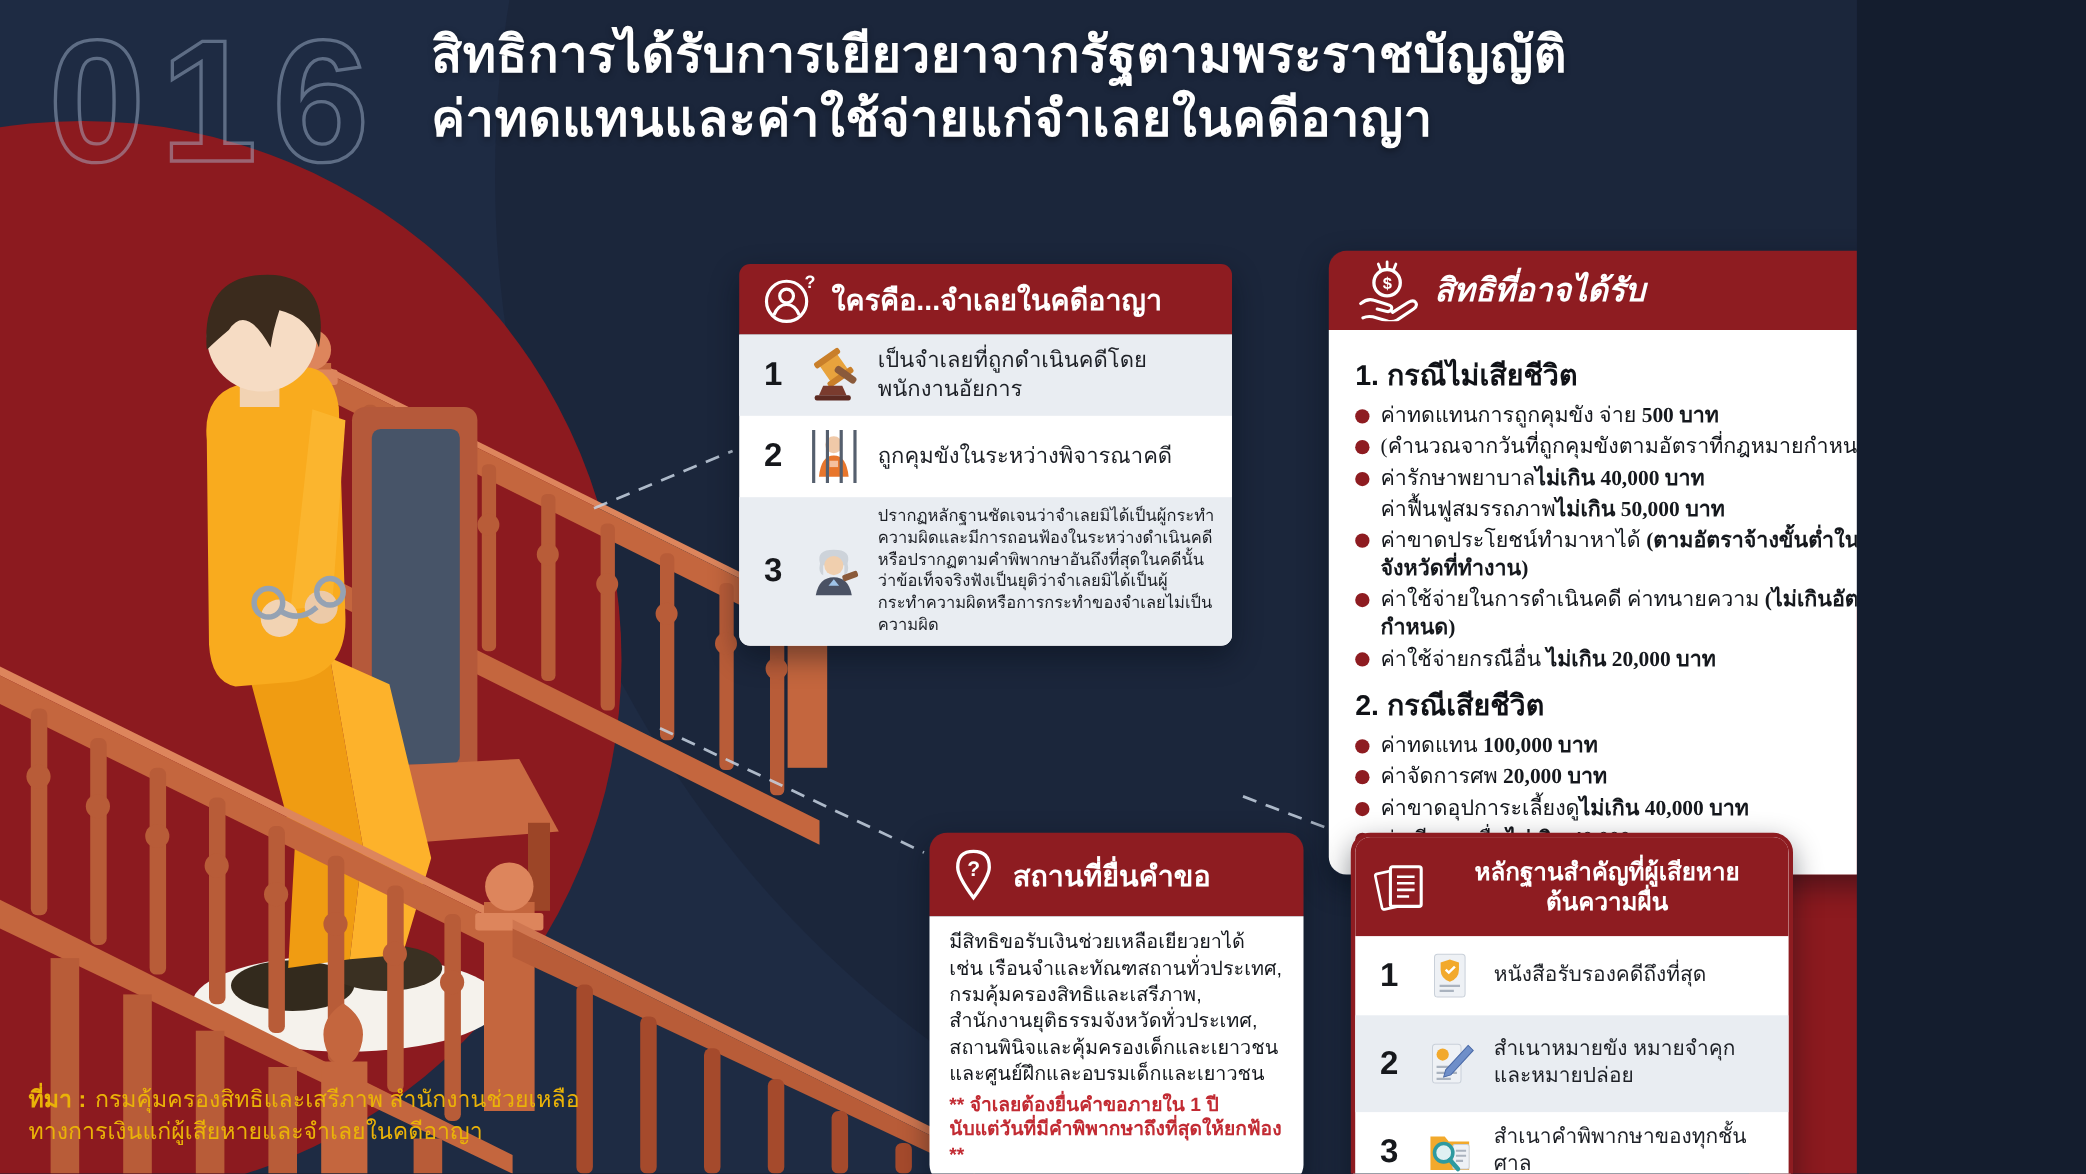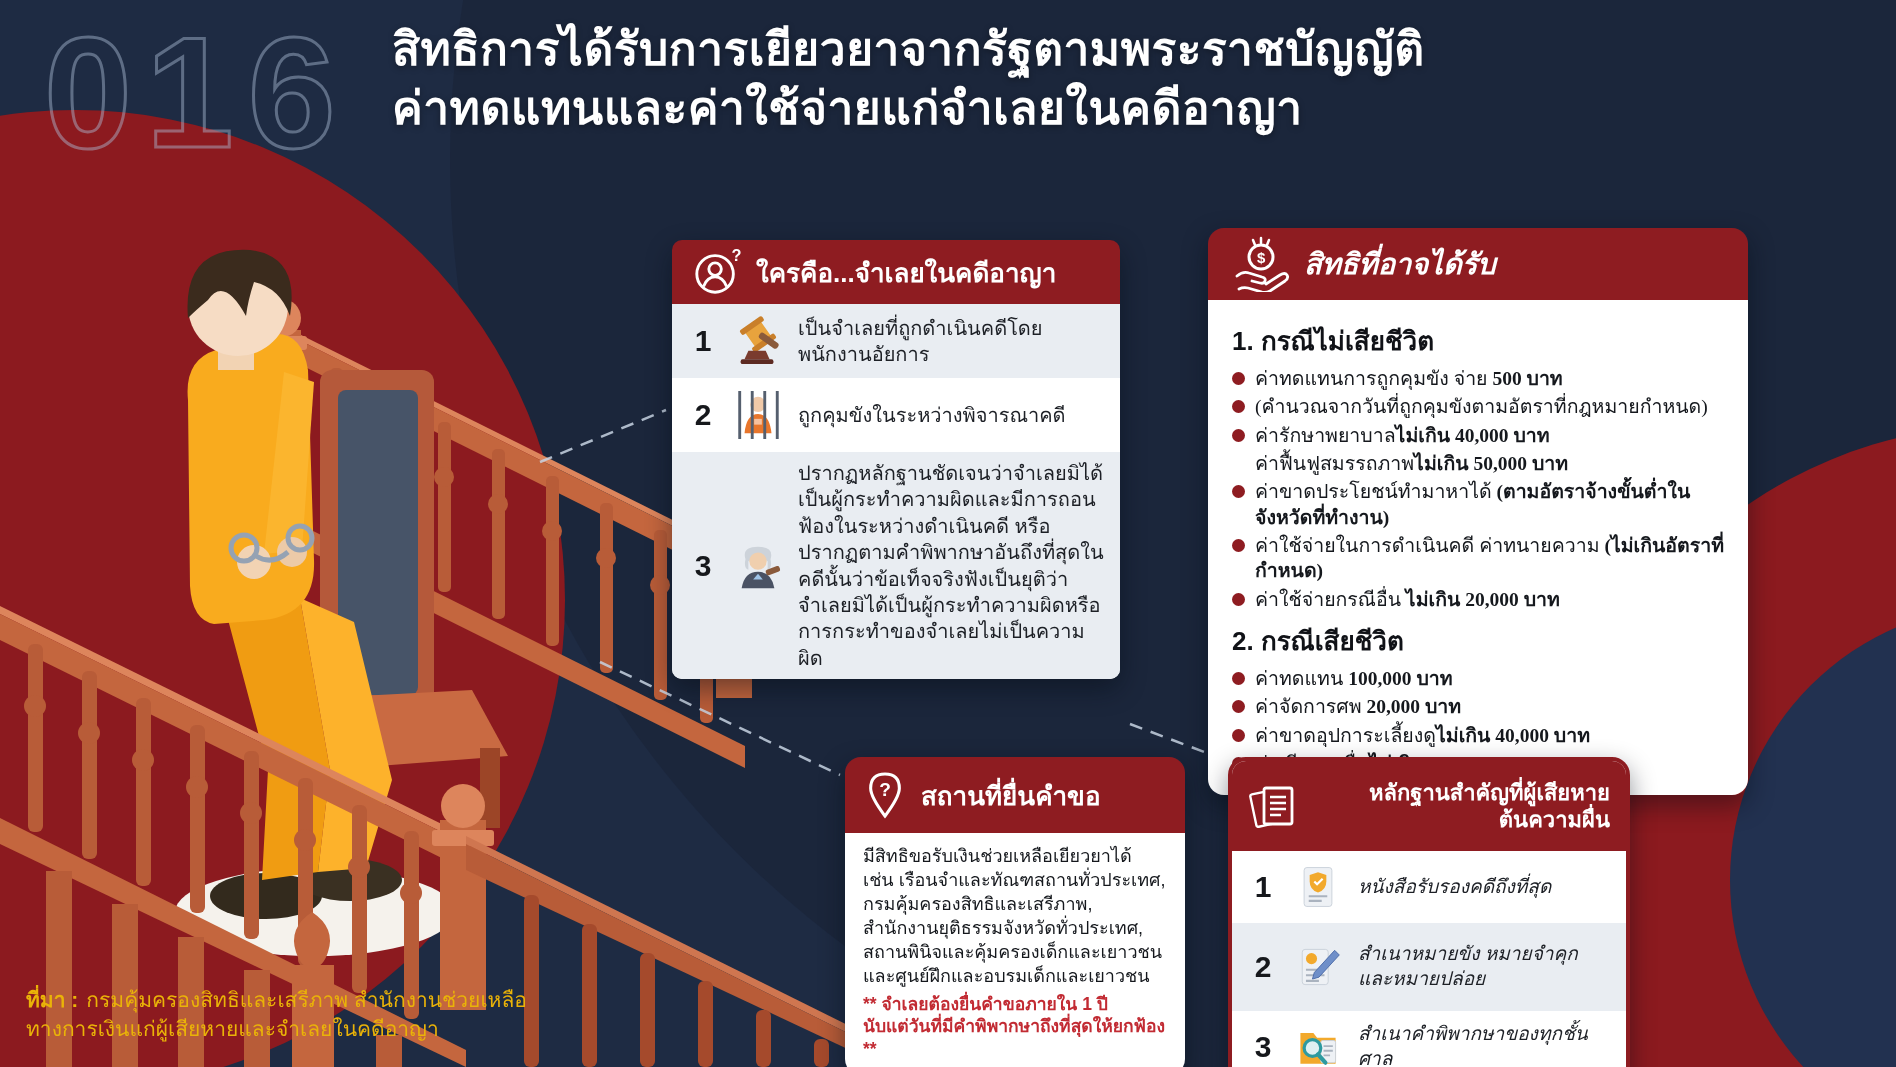--- a/index.html
+++ b/index.html
@@ -1,16 +1,16 @@
 <!DOCTYPE html>
 <html><head>
 <meta charset="utf-8">
 <style>
   html,body{margin:0;padding:0;background:#141d2e;}
-  .canvas{position:relative;width:1896px;height:1067px;background:#1e2b43;overflow:hidden;
+  .canvas{position:relative;width:1688px;height:1067px;background:#1e2b43;overflow:hidden;
           font-family:"Liberation Sans","DejaVu Sans",sans-serif;}
 
   
   .bg-dark{position:absolute;left:450px;top:-820px;width:1960px;height:1960px;border-radius:50%;
            background:#1a2437;opacity:.65;}
   .bg-red-left{position:absolute;left:-415px;top:110px;width:980px;height:980px;border-radius:50%;
            background:#8c1a1f;}
   .ring-outer{position:absolute;left:1550px;top:425px;width:910px;height:910px;border-radius:50%;
            background:#8c1a1f;}
   .ring-inner{position:absolute;left:1730px;top:605px;width:550px;height:550px;border-radius:50%;
@@ -33,21 +33,21 @@
 
   .p-who{left:672px;top:240px;width:448px;}
   .p-who .ph{height:64px;border-radius:10px 10px 0 0;padding:0 20px;}
   .p-who .pb{background:#fff;border-radius:0 0 10px 10px;overflow:hidden;}
   .row{display:flex;align-items:center;gap:12px;padding:8px 16px;}
   .row.alt{background:#e9edf2;}
   .num{font-size:30px;font-weight:700;color:#16181c;width:30px;text-align:center;flex:none;}
   .ric{width:56px;height:56px;flex:none;display:flex;align-items:center;justify-content:center;}
   .rtx{font-size:20px;color:#1d2026;line-height:1.3;}
   .p-who .r12{min-height:58px;}
-  .p-who .r3 .rtx{font-size:20px;line-height:1.32;}
+  .p-who .r3 .rtx{font-size:15px;line-height:1.32;}
 
   .p-rights{left:1208px;top:228px;width:540px;}
   .p-rights .ph{height:72px;border-radius:16px 16px 0 0;padding:0 24px;}
   .p-rights .ph h2{font-size:29px;font-style:italic;}
   .p-rights .pb{background:#fff;border-radius:0 0 16px 16px;padding:12px 24px 16px;}
   .case-h{font-size:26px;font-weight:800;color:#101217;margin:8px 0 5px;}
   .b-row{display:flex;gap:10px;margin:3px 0;}
   .dot{width:13px;height:13px;border-radius:50%;background:#8e1c21;margin-top:6px;flex:none;}
   .b-row.cont .dot{visibility:hidden;}
   .b-t{margin:0;font-size:19.5px;line-height:1.3;color:#15181d;font-family:Liberation Serif, serif;}
@@ -57,23 +57,23 @@
   .p-where .ph{height:76px;border-radius:16px 16px 0 0;padding:0 18px;}
   .p-where .ph h2{font-size:26px;}
   .p-where .pb{background:#fff;border-radius:0 0 16px 16px;padding:12px 18px 14px;
                font-size:18px;line-height:1.33;color:#15181d;}
   .pre{white-space:pre-line;margin:0;}
   .note{color:#c22b33;font-weight:700;margin:4px 0 0;font-size:17.5px;line-height:1.3;}
 
   .p-evidence{left:1228px;top:757px;width:402px;border:4px solid #8e1c21;border-radius:18px;
               overflow:hidden;background:#fff;box-sizing:border-box;}
   .p-evidence .ph{min-height:78px;padding:6px 16px;}
-  .ph-titles{display:flex;flex-direction:column;align-items:flex-end;flex:1;}
+  .ph-titles{display:flex;flex-direction:column;align-items:center;flex:1;}
   .ph-titles div{font-size:22px;font-weight:800;line-height:1.25;}
-  .p-evidence .rtx{font-size:19px;font-style:italic;}
+  .p-evidence .rtx{font-size:19px;}
   .p-evidence .r1,.p-evidence .r3{min-height:50px;}
   .p-evidence .r2{min-height:72px;}
 
   .source{position:absolute;left:26px;top:986px;color:#eab308;font-size:21px;line-height:1.38;}
   .src-l1 b{font-weight:800;margin-right:8px;}
 </style>
 </head>
 <body>
 
 <div class="canvas">

